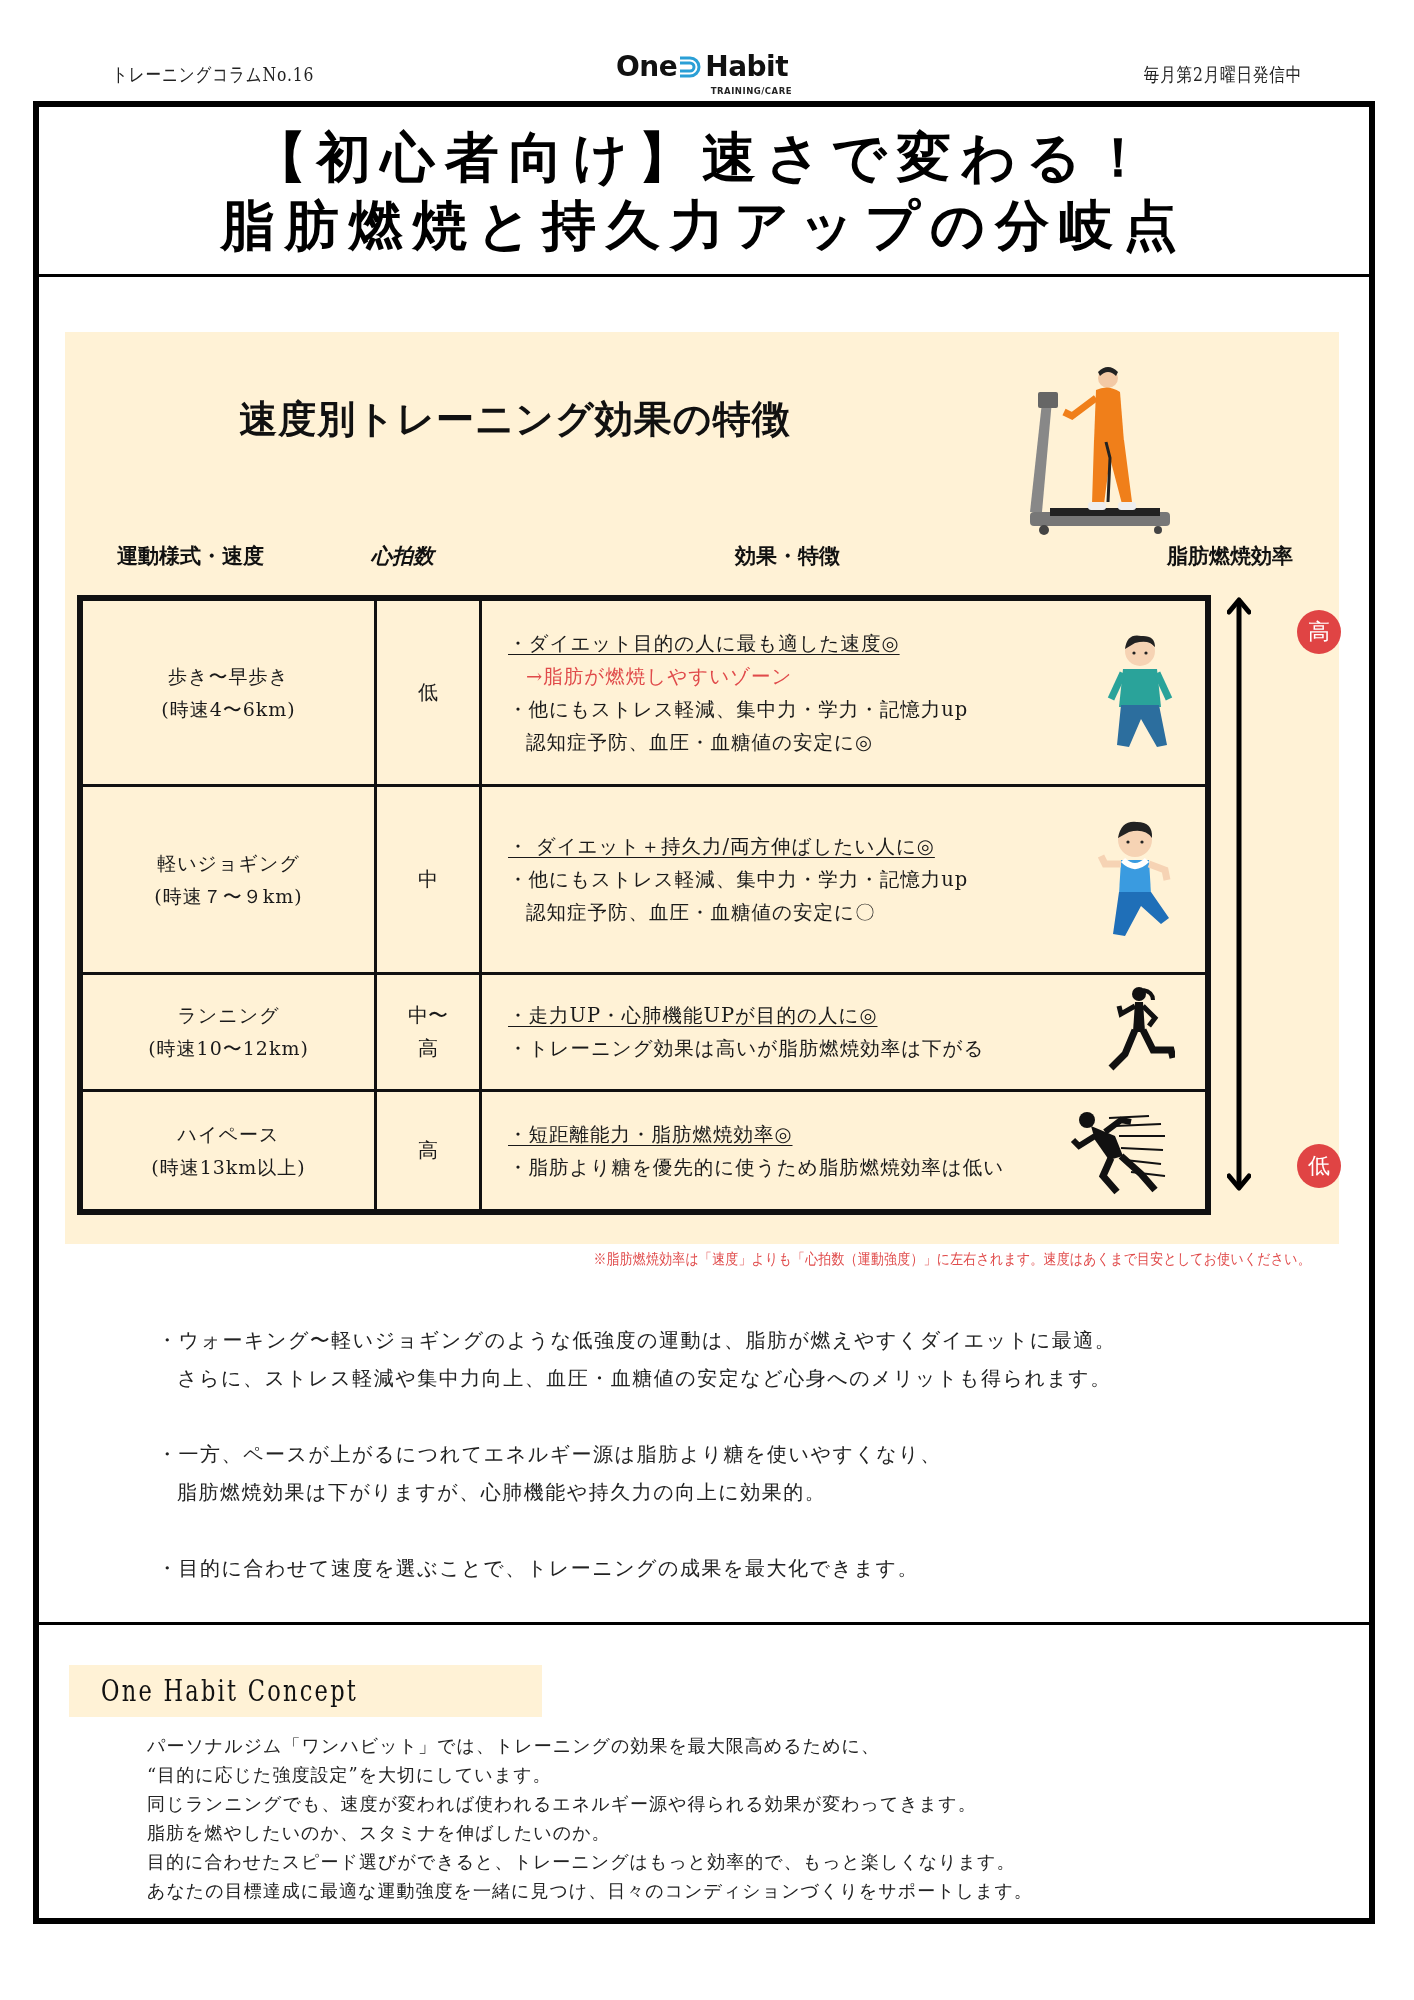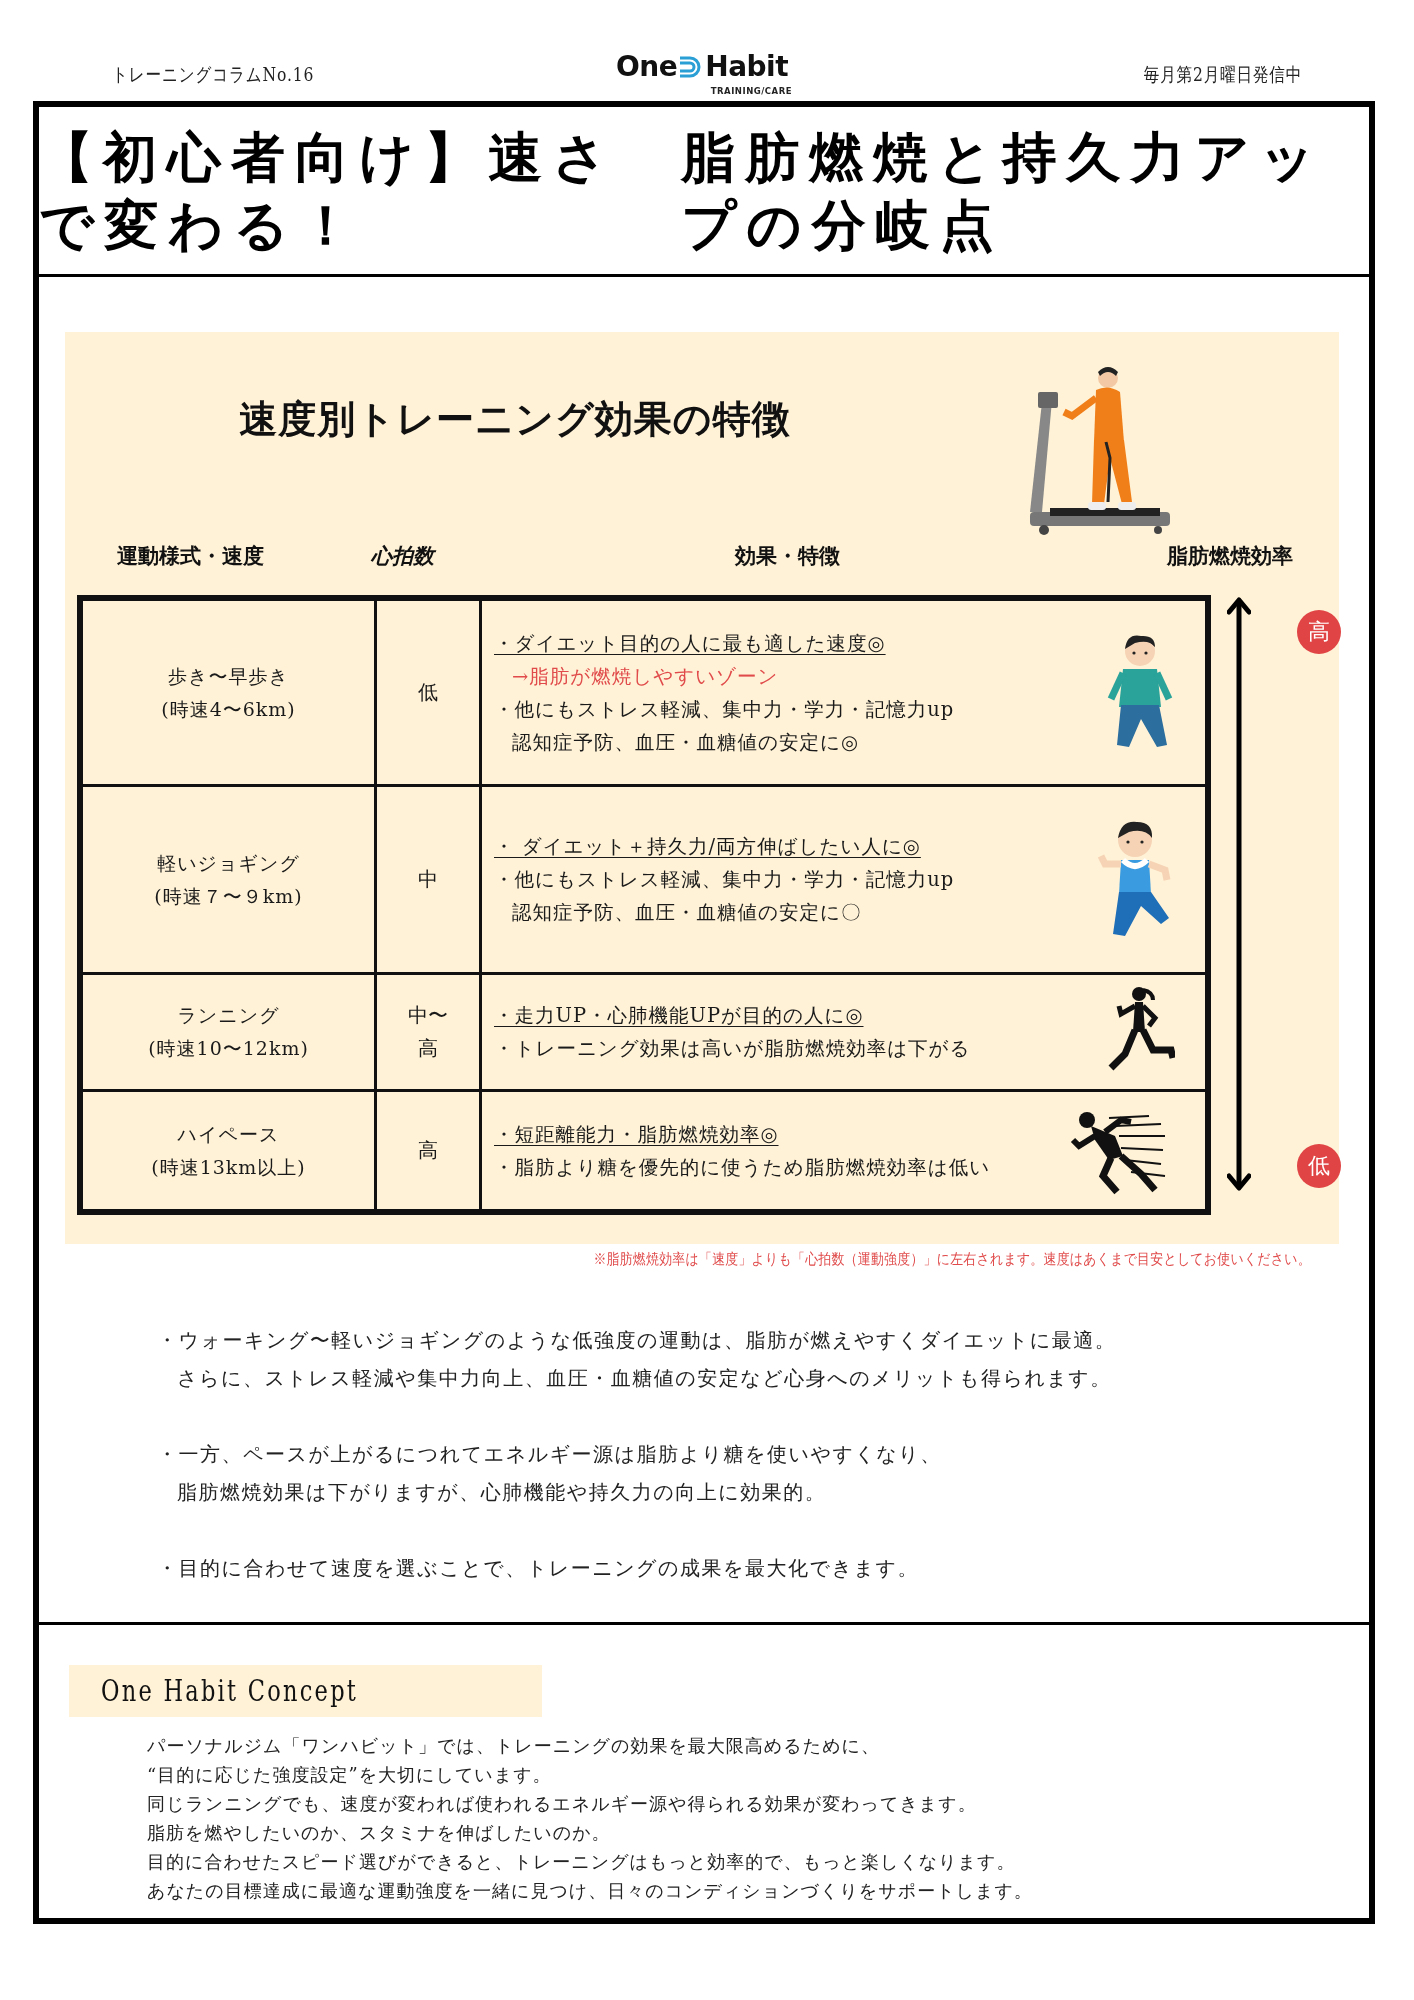--- a/index.html
+++ b/index.html
@@ -7,35 +7,35 @@
   body { position: relative; font-family: "DejaVu Serif", "Liberation Serif", serif; color: #1a1a1a; }
 
   .top-left { position: absolute; left: 112px; top: 62px; font-size: 19px; letter-spacing: 1px; color: #222; transform: scaleX(0.82); transform-origin: left center; }
   .top-right { position: absolute; right: 112px; top: 62px; font-size: 19px; letter-spacing: 1px; color: #222; transform: scaleX(0.82); transform-origin: right center; }
   .logo { position: absolute; left: 616px; top: 52px; width: 190px; height: 46px; }
   .logo-main { display: flex; align-items: center; font-family: "DejaVu Sans", "Liberation Sans", sans-serif; font-weight: bold; font-size: 28px; letter-spacing: -0.5px; color: #111; line-height: 30px; }
   .logo-mark { display: inline-block; width: 26px; height: 26px; margin: 0 1px; }
   .logo-sub { position: absolute; right: 14px; top: 34px; font-family: "DejaVu Sans", "Liberation Sans", sans-serif; font-size: 8.5px; font-weight: bold; letter-spacing: 0.5px; color: #222; }
 
   .frame { position: absolute; left: 33px; top: 101px; width: 1342px; height: 1823px; border: 6px solid #000; }
-  .title-area { position: absolute; left: 0; top: 0; width: 100%; height: 170px; border-bottom: 3px solid #000; display: flex; flex-direction: row; align-items: center; justify-content: center; }
+  .title-area { position: absolute; left: 0; top: 0; width: 100%; height: 170px; border-bottom: 3px solid #000; display: flex; flex-direction: column; align-items: center; justify-content: center; }
   .title-line { font-size: 54px; font-weight: bold; letter-spacing: 10px; line-height: 68px; color: #000; }
 
   .cream-panel { position: absolute; left: 26px; top: 225px; width: 1274px; height: 912px; background: #fff2d6; }
   .panel-title { position: absolute; left: 0; width: 900px; top: 62px; text-align: center; font-family: "DejaVu Sans", "Liberation Sans", sans-serif; font-weight: bold; font-size: 38px; letter-spacing: 1px; color: #111; }
   .treadmill { position: absolute; left: 955px; top: 30px; width: 160px; height: 180px; }
 
   .col-head { position: absolute; top: 210px; font-family: "DejaVu Sans", "Liberation Sans", sans-serif; font-weight: bold; font-size: 21px; color: #111; }
 
   .grid { position: absolute; left: 12px; top: 263px; width: 1134px; border: 3px solid #111; border-collapse: collapse; }
   .grid table { border-collapse: collapse; width: 100%; }
   .grid td { border: 3px solid #111; vertical-align: middle; }
   .c1 { width: 294px; text-align: center; font-size: 19px; line-height: 33px; letter-spacing: 1px; }
   .c2 { width: 105px; text-align: center; font-size: 20px; line-height: 33px; }
-  .c3 { position: relative; padding-left: 12px; font-size: 19.5px; line-height: 33px; letter-spacing: 1px; }
+  .c3 { position: relative; padding-left: 26px; font-size: 19.5px; line-height: 33px; letter-spacing: 1px; }
   .u { text-decoration: underline; text-underline-offset: 4px; }
   .red { color: #e04a4a; padding-left: 18px; }
   .indent { padding-left: 18px; }
   .fig { position: absolute; right: 30px; top: 50%; transform: translateY(-50%); }
 
   .axis { position: absolute; left: 1162px; top: 262px; width: 40px; height: 600px; }
   .badge { position: absolute; width: 44px; height: 44px; border-radius: 50%; background: #e04444; color: #fff; font-size: 22px; display: flex; align-items: center; justify-content: center; }
 
   .note { position: absolute; left: 0; width: 100%; top: 1143px; text-align: right; font-size: 15px; color: #e04a4a; letter-spacing: 0.3px; }
   .note-inner { display: inline-block; transform: scaleX(0.86); }

